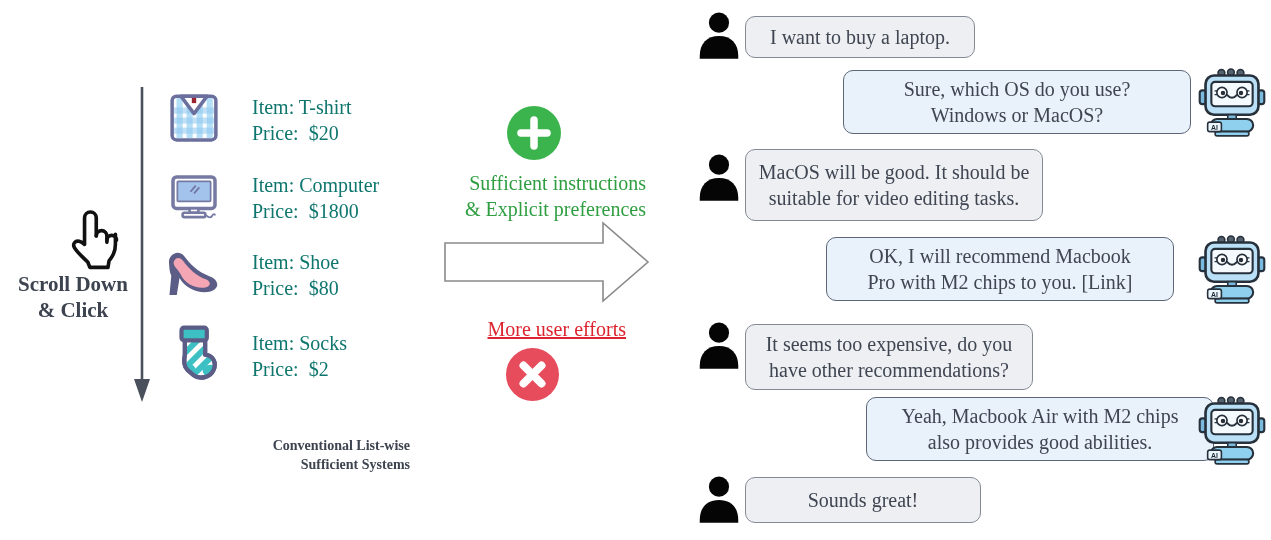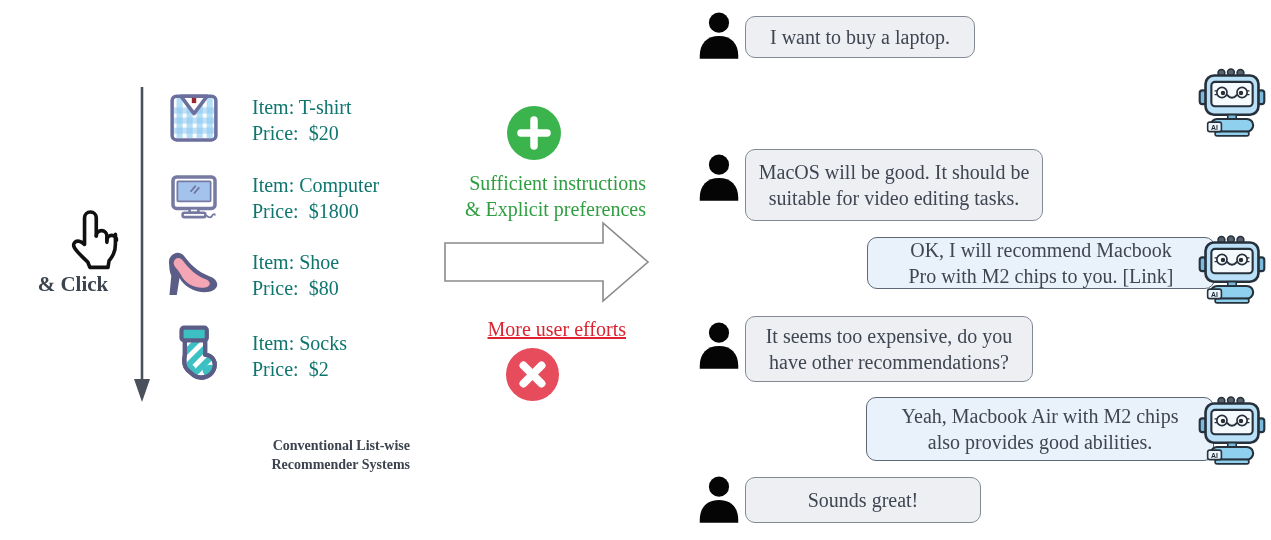--- a/index.html
+++ b/index.html
@@ -67,20 +67,21 @@
 
   <svg class="abs" style="left:64px;top:204px" width="56" height="66" viewBox="0 0 52 62">
     <g fill="none" stroke="#111111" stroke-width="3.4" stroke-linecap="round" stroke-linejoin="round">
       <path d="M30 30 V13 a5.5 5.5 0 0 0 -11 0 v25 c-1.5 -1.5 -3 -2.6 -5 -3 c-4 -0.8 -6.5 2.5 -4.5 6 c2.5 4.5 7.5 8.5 12.5 13.5 l2 5 h17 l1 -6 c3 -4 6 -8 6 -16 v-9"></path>
       <path d="M30 30 a5 5 0 0 1 10 0 v6"></path>
       <path d="M40 34 a4.5 4.5 0 0 1 9 0"></path>
     </g>
   </svg>
 
   <div class="abs scroll-label" style="left:8px;top:271px;width:130px">
+    <div>Scroll Down</div>
     <div>&amp; Click</div>
   </div>
 
   <svg class="abs" style="left:131px;top:85px" width="22" height="322" viewBox="0 0 22 322">
     <line x1="11" y1="2" x2="11" y2="296" stroke="#4a505c" stroke-width="2.6"></line>
     <polygon points="3,294 19,294 11,317" fill="#4a505c"></polygon>
   </svg>
 
   <div class="abs" style="left:166px;top:88px">
     <svg width="56" height="60" viewBox="0 0 64 64">
@@ -161,21 +162,21 @@
       <rect x="16" y="6" width="30" height="15" rx="3" fill="#3cc0c4" stroke="#5c5d87" stroke-width="5"></rect>
     </svg>
   </div>
   <div class="abs item-text" style="left:252px;top:330px">
     <div class="line">Item: Socks</div>
     <div class="line">Price:  $2</div>
   </div>
 
   <div class="abs caption" style="left:130px;top:437px;width:280px">
     <div>Conventional List-wise</div>
-    <div>Recommender Systems</div>
+    <div>Sufficient Systems</div>
   </div>
 
   <div class="abs circle plus-circle" style="left:507px;top:106px">
     <svg width="54" height="54" viewBox="0 0 54 54">
       <line x1="27" y1="14" x2="27" y2="40" stroke="#ffffff" stroke-width="7.5" stroke-linecap="round"></line>
       <line x1="14" y1="27" x2="40" y2="27" stroke="#ffffff" stroke-width="7.5" stroke-linecap="round"></line>
     </svg>
   </div>
 
   <div class="abs pros-text" style="left:424px;top:170px;width:222px">
@@ -194,40 +195,42 @@
       <line x1="17.5" y1="17.5" x2="35.5" y2="35.5" stroke="#ffffff" stroke-width="8" stroke-linecap="round"></line>
       <line x1="35.5" y1="17.5" x2="17.5" y2="35.5" stroke="#ffffff" stroke-width="8" stroke-linecap="round"></line>
     </svg>
   </div>
 
   <svg class="abs" style="left:697px;top:9px" width="44" height="52">
       <use href="#sym-avatar"></use>
     </svg>
   <div class="abs bubble user" style="left:745px;top:16px;width:230px;height:42px">I want to buy a laptop.</div>
 
+  <div class="abs bubble bot" style="left:843px;top:70px;width:348px;height:64px">Sure, which OS do you use?
+Windows or MacOS?</div>
   <svg class="abs" style="left:1197px;top:66px" width="70" height="72">
       <use href="#sym-robot"></use>
     </svg>
 
   <svg class="abs" style="left:697px;top:151px" width="44" height="52">
       <use href="#sym-avatar"></use>
     </svg>
   <div class="abs bubble user" style="left:745px;top:149px;width:298px;height:72px">MacOS will be good. It should be
 suitable for video editing tasks.</div>
 
-  <div class="abs bubble bot" style="left:867px;top:237px;width:348px;height:52px">OK, I will recommend Macbook
+  <div class="abs bubble bot" style="left:826px;top:237px;width:348px;height:64px">OK, I will recommend Macbook
 Pro with M2 chips to you. [Link]</div>
   <svg class="abs" style="left:1197px;top:233px" width="70" height="72">
       <use href="#sym-robot"></use>
     </svg>
 
   <svg class="abs" style="left:697px;top:319px" width="44" height="52">
       <use href="#sym-avatar"></use>
     </svg>
-  <div class="abs bubble user" style="left:745px;top:316px;width:288px;height:66px">It seems too expensive, do you
+  <div class="abs bubble user" style="left:745px;top:324px;width:288px;height:66px">It seems too expensive, do you
 have other recommendations?</div>
 
   <div class="abs bubble bot" style="left:866px;top:397px;width:348px;height:64px">Yeah, Macbook Air with M2 chips
 also provides good abilities.</div>
   <svg class="abs" style="left:1197px;top:394px" width="70" height="72">
       <use href="#sym-robot"></use>
     </svg>
 
   <svg class="abs" style="left:697px;top:473px" width="44" height="52">
       <use href="#sym-avatar"></use>

